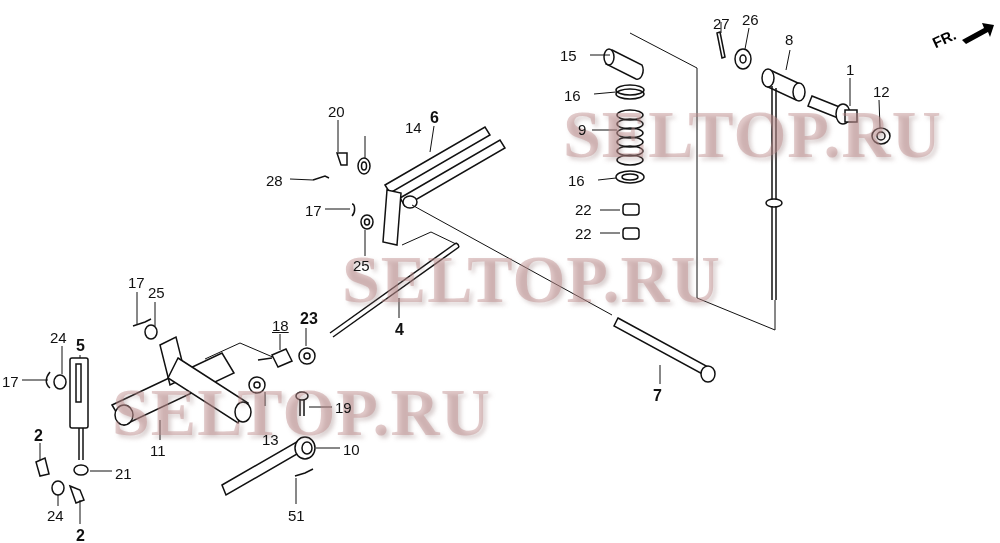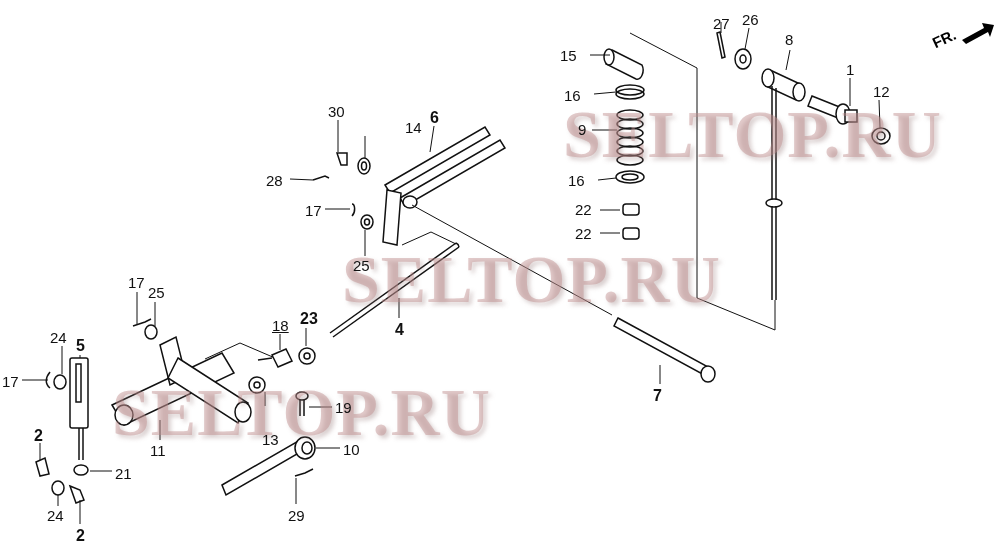--- a/index.html
+++ b/index.html
@@ -191,27 +191,27 @@
       <div class="lbl" style="left: 262px; top: 432px;">13</div>
       <div class="lbl" style="left: 357px; top: 120px; margin-left: 48px;">14</div>
       <div class="lbl" style="left: 560px; top: 48px;">15</div>
       <div class="lbl" style="left: 564px; top: 88px;">16</div>
       <div class="lbl" style="left: 568px; top: 173px;">16</div>
       <div class="lbl" style="left: 305px; top: 203px;">17</div>
       <div class="lbl" style="left: 128px; top: 275px;">17</div>
       <div class="lbl" style="left: 2px; top: 374px;">17</div>
       <div class="lbl" style="left: 272px; top: 318px; text-decoration: underline;">18</div>
       <div class="lbl" style="left: 335px; top: 400px;">19</div>
-      <div class="lbl" style="left: 328px; top: 104px;">30</div>
+      <div class="lbl" style="left: 328px; top: 104px;">20</div>
       <div class="lbl" style="left: 115px; top: 466px;">21</div>
       <div class="lbl" style="left: 575px; top: 202px;">22</div>
       <div class="lbl" style="left: 575px; top: 226px;">22</div>
       <div class="lbl bold" style="left: 300px; top: 311px;">23</div>
       <div class="lbl" style="left: 50px; top: 330px;">24</div>
       <div class="lbl" style="left: 47px; top: 508px;">24</div>
       <div class="lbl" style="left: 148px; top: 285px;">25</div>
       <div class="lbl" style="left: 353px; top: 258px;">25</div>
       <div class="lbl" style="left: 742px; top: 12px;">26</div>
       <div class="lbl" style="left: 713px; top: 16px;">27</div>
       <div class="lbl" style="left: 266px; top: 173px;">28</div>
-      <div class="lbl" style="left: 288px; top: 508px;">29</div>
+      <div class="lbl" style="left: 288px; top: 508px;">51</div>
     </div>
 </div>
 
 </body></html>

